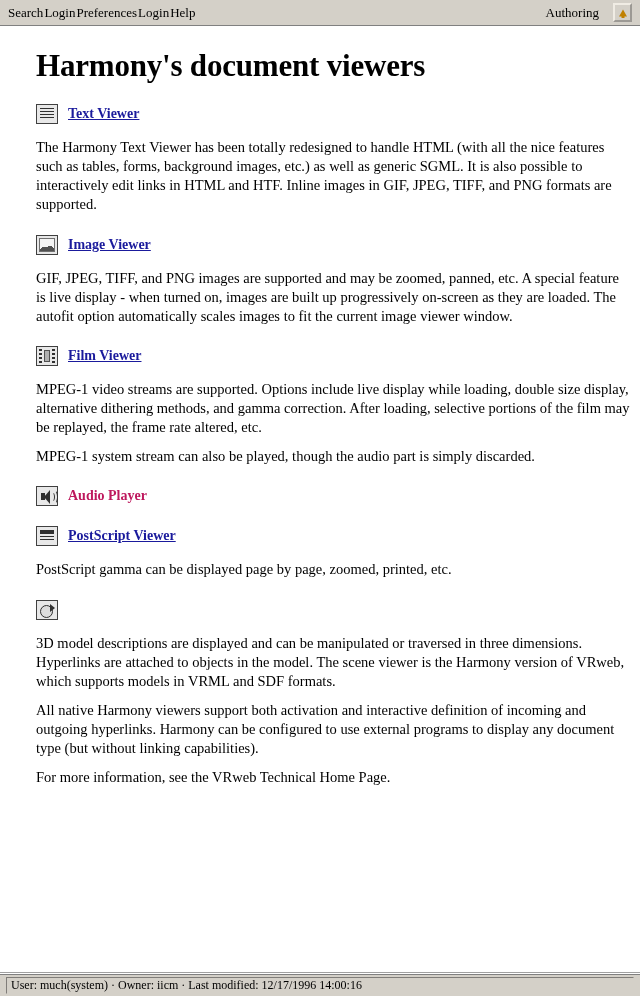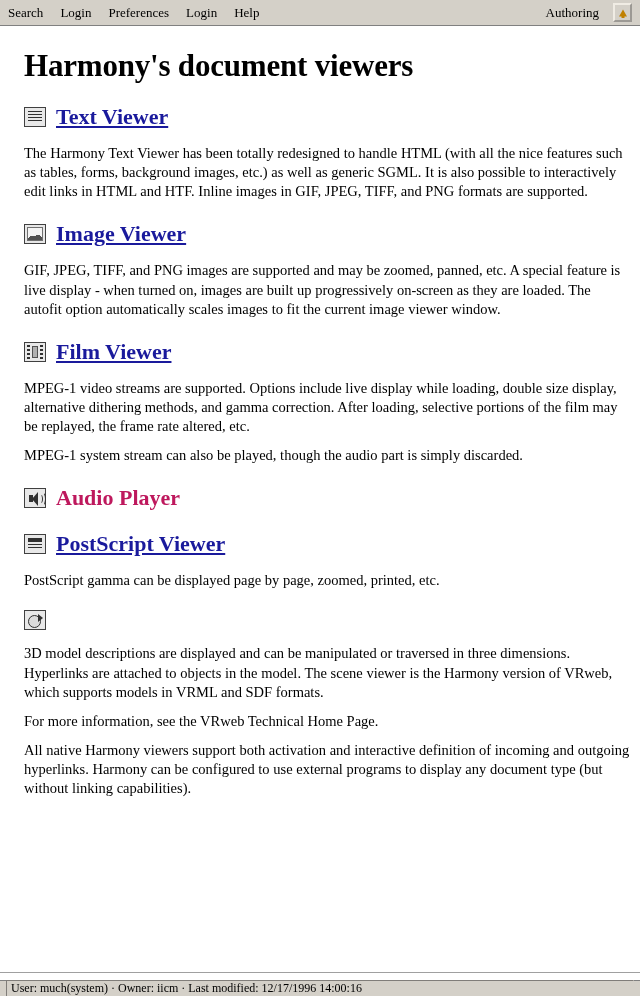--- a/index.html
+++ b/index.html
@@ -24,21 +24,21 @@
     border-bottom: 1px solid #808080;
     display: flex;
     align-items: center;
     padding: 0 8px;
     box-sizing: border-box;
     font-family: "Liberation Serif", serif;
     font-size: 13px;
   }
   .toolbar .menu {
     display: flex;
-    gap: 17px;
+    gap: 1px;
   }
   .toolbar .menu span {
     color: #000;
     white-space: nowrap;
   }
   .toolbar .spacer { flex: 1 1 auto; }
   .toolbar .right {
     display: flex;
     align-items: center;
     gap: 14px;
@@ -69,20 +69,21 @@
     transform: translateX(-50%);
     width: 3px;
     height: 4px;
     background: #c08000;
   }
 
   
   .content {
     padding: 10px 10px 0 24px;
     box-sizing: border-box;
+    margin-left: 12px;
   }
   h1.page-title {
     font-family: "Liberation Serif", serif;
     font-size: 31px;
     font-weight: bold;
     margin: 12px 0 18px 0;
     letter-spacing: -0.2px;
   }
   p.para {
     margin: 10px 0 14px 0;
@@ -94,21 +95,21 @@
   }
 
   .section-head {
     display: flex;
     align-items: center;
     gap: 10px;
     margin: 20px 0 14px 0;
   }
   .section-head h2 {
     margin: 0;
-    font-size: 22px;
+    font-size: 14px;
     font-weight: bold;
     font-family: "Liberation Serif", serif;
   }
   .section-head h2.link {
     color: #1a1a9c;
     text-decoration: underline;
     cursor: pointer;
   }
   .section-head h2.plain {
     color: #be185d;
@@ -236,21 +237,21 @@
     border-top: 4px solid transparent;
     border-bottom: 4px solid transparent;
   }
 
   
   .statusbar {
     position: absolute;
     left: 0;
     bottom: 0;
     width: 100%;
-    height: 16px;
+    height: 22px;
     background: #d4d0c8;
     border-top: 1px solid #808080;
     box-sizing: border-box;
     display: flex;
     align-items: center;
     padding: 0 6px;
     font-family: "Liberation Serif", serif;
     font-size: 12px;
     color: #000;
   }
@@ -333,22 +334,22 @@
   </div>
   <p class="para">PostScript gamma can be displayed page by page, zoomed, printed, etc.</p>
 
   <div class="section-head">
     <span class="icon icon-3d">
       <span class="sq"></span>
       <span class="arr"></span>
     </span>
   </div>
   <p class="para tight">3D model descriptions are displayed and can be manipulated or traversed in three dimensions. Hyperlinks are attached to objects in the model. The scene viewer is the Harmony version of VRweb, which supports models in VRML and SDF formats.</p>
+  <p class="para tight">All native Harmony viewers support both activation and interactive definition of incoming and outgoing hyperlinks. Harmony can be configured to use external programs to display any document type (but without linking capabilities).</p>
   <p class="para tight">For more information, see the VRweb Technical Home Page.</p>
-  <p class="para tight">All native Harmony viewers support both activation and interactive definition of incoming and outgoing hyperlinks. Harmony can be configured to use external programs to display any document type (but without linking capabilities).</p>
 
 </div>
 
 <div class="bottom-rule"></div>
 
 <div class="statusbar">
   <div class="inner">
     <span>User: much(system) · Owner: iicm · Last modified: 12/17/1996 14:00:16</span>
   </div>
 </div>

